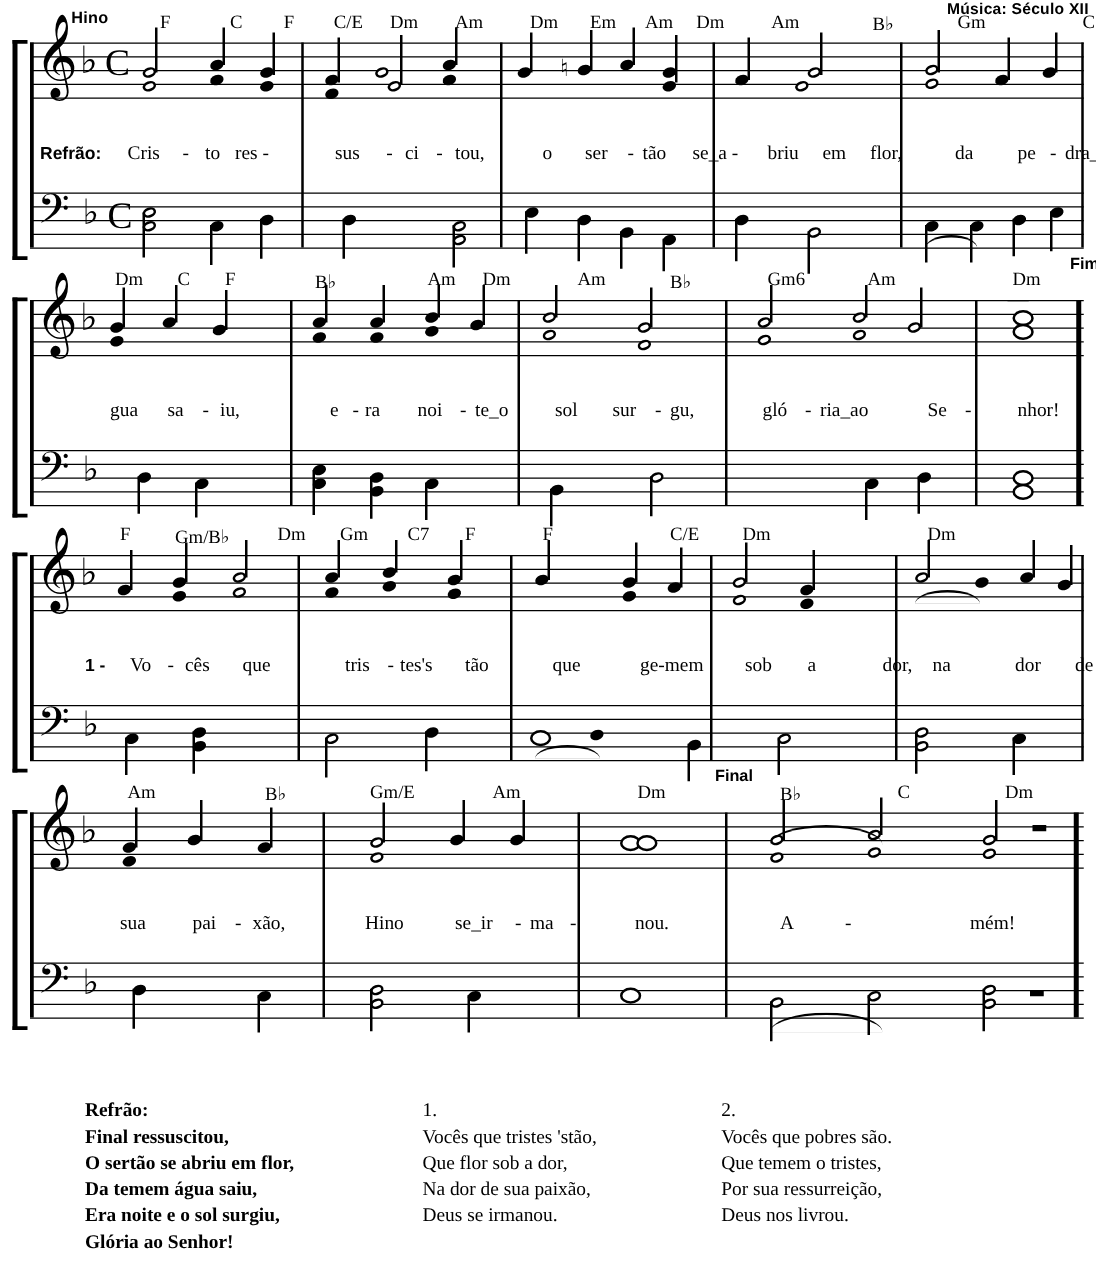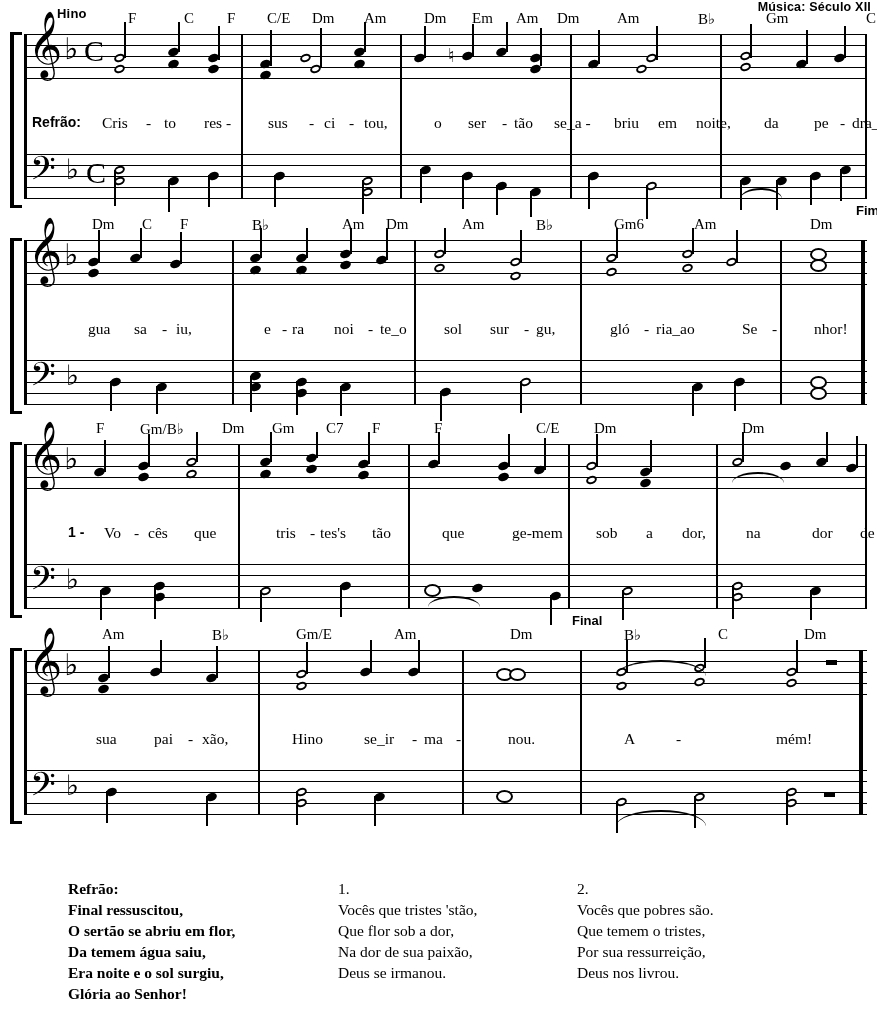--- a/index.html
+++ b/index.html
@@ -343,34 +343,34 @@
       <span class="chord" style="left:674px">B♭</span>
       <span class="chord" style="left:742px">Gm</span>
       <span class="chord" style="left:842px">C</span>
     </div>
 
     <div class="lyrics">
       <span class="lyric bold" style="left:8px">Refrão:</span>
       <span class="lyric" style="left:78px">Cris</span>
       <span class="lyric" style="left:122px">-</span>
       <span class="lyric" style="left:140px">to</span>
-      <span class="lyric" style="left:180px">res -</span>
+      <span class="lyric" style="left:164px">res -</span>
       <span class="lyric" style="left:244px">sus</span>
       <span class="lyric" style="left:285px">-</span>
       <span class="lyric" style="left:300px">ci</span>
       <span class="lyric" style="left:325px">-</span>
       <span class="lyric" style="left:340px">tou,</span>
       <span class="lyric" style="left:410px">o</span>
       <span class="lyric" style="left:444px">ser</span>
       <span class="lyric" style="left:478px">-</span>
       <span class="lyric" style="left:490px">tão</span>
       <span class="lyric" style="left:530px">se_a -</span>
       <span class="lyric" style="left:590px">briu</span>
       <span class="lyric" style="left:634px">em</span>
-      <span class="lyric" style="left:672px">noite,</span>
+      <span class="lyric" style="left:672px">flor,</span>
       <span class="lyric" style="left:740px">da</span>
       <span class="lyric" style="left:790px">pe</span>
       <span class="lyric" style="left:816px">-</span>
       <span class="lyric" style="left:828px">dra_á -</span>
     </div>
   </div>
 
   <div class="system sys2">
     <div class="brace"></div>
 
@@ -624,21 +624,21 @@
       <span class="lyric" style="left:124px">cês</span>
       <span class="lyric" style="left:170px">que</span>
       <span class="lyric" style="left:252px">tris</span>
       <span class="lyric" style="left:286px">-</span>
       <span class="lyric" style="left:296px">tes's</span>
       <span class="lyric" style="left:348px">tão</span>
       <span class="lyric" style="left:418px">que</span>
       <span class="lyric" style="left:488px">ge-mem</span>
       <span class="lyric" style="left:572px">sob</span>
       <span class="lyric" style="left:622px">a</span>
-      <span class="lyric" style="left:658px">dor,</span>
+      <span class="lyric" style="left:682px">dor,</span>
       <span class="lyric" style="left:722px">na</span>
       <span class="lyric" style="left:788px">dor</span>
       <span class="lyric" style="left:836px">de</span>
     </div>
   </div>
 
   <div class="system sys4">
     <div class="brace"></div>
 
     <div class="staff staff-top">

